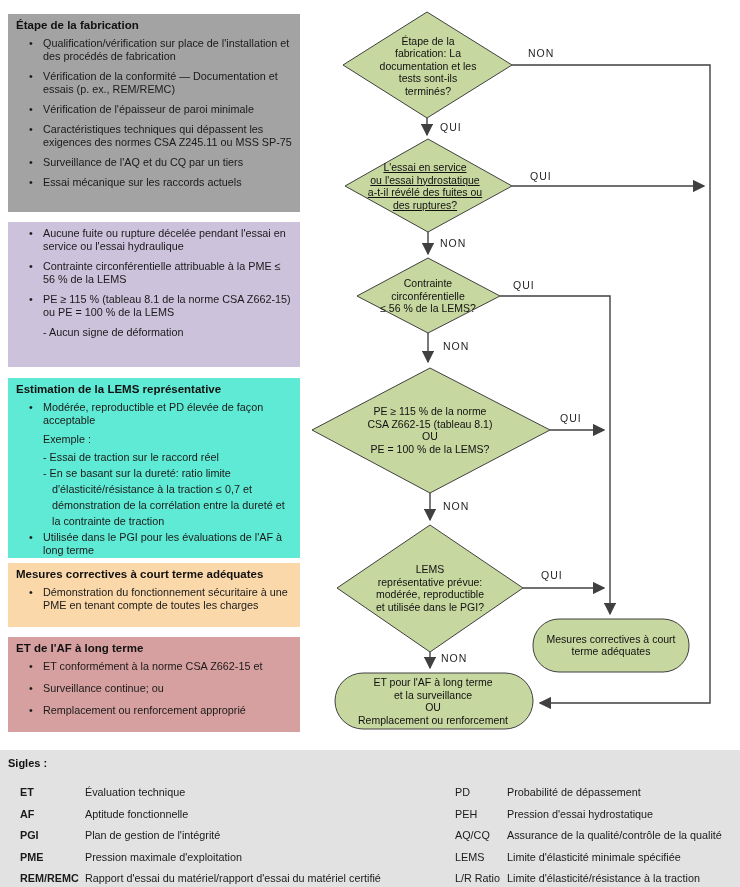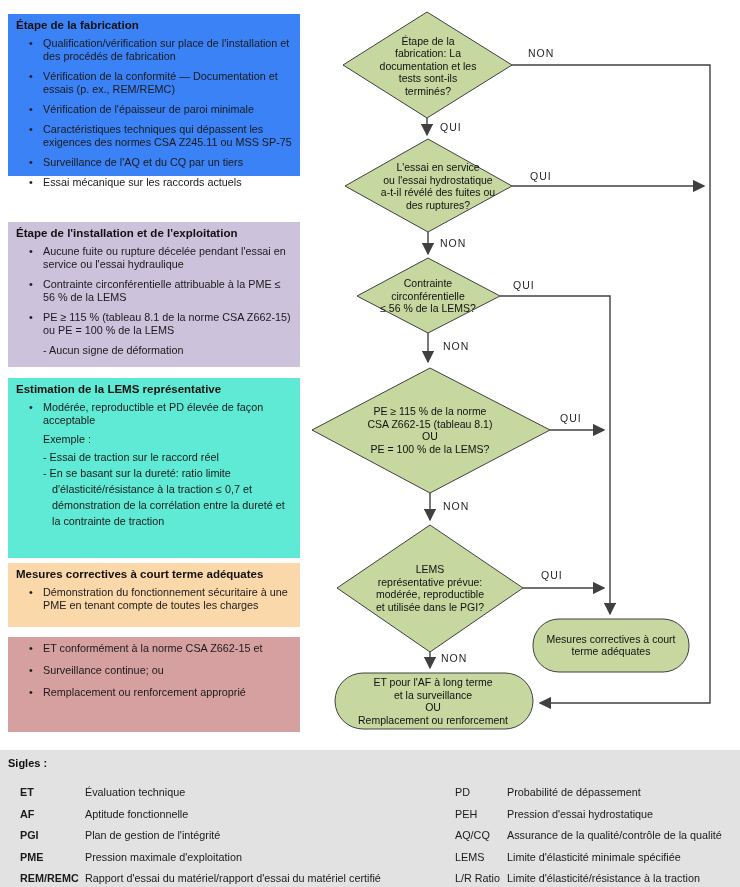--- a/index.html
+++ b/index.html
@@ -6,21 +6,21 @@
   body { font-family:"Liberation Sans", sans-serif; background:#ffffff; }
   #canvas { position:relative; width:740px; height:887px; background:#ffffff; overflow:hidden; }
 
   
   .infobox { position:absolute; left:8px; width:292px; padding:5px 8px 6px 8px; color:#1a1a1a; }
   .infobox h3 { font-size:11.5px; font-weight:bold; margin-bottom:6px; color:#111; }
   .infobox ul { list-style:none; }
   .infobox li { position:relative; padding-left:27px; font-size:10.8px; line-height:13px; }
   .infobox li + li { margin-top:7px; }
   .infobox li::before { content:"\2022"; position:absolute; left:13px; top:0; }
-  .box-fab  { top:14px;  height:162px; background:#3b82f6; }
+  .box-fab  { top:14px;  height:198px; background:#a3a3a3; }
   .box-inst { top:222px; height:145px; background:#ccc2db; }
   .box-lems { top:378px; height:180px; background:#5eead4; }
   .box-mes  { top:563px; height:64px;  background:#fbd8aa; }
   .box-etaf { top:637px; height:95px;  background:#d7a0a0; }
   .sub-line { margin-top:7px; padding-left:8px; text-indent:-8px; font-size:10.8px; line-height:13px; }
   .example-label { margin:6px 0 3px 27px; font-size:10.8px; line-height:13px; }
   .dash-list { margin-left:27px; }
   .dash-item { padding-left:9px; text-indent:-9px; font-size:10.8px; line-height:16px; }
   .box-etaf li + li { margin-top:9px; }
 
@@ -53,51 +53,54 @@
       <li>Qualification/vérification sur place de l'installation et des procédés de fabrication</li>
       <li>Vérification de la conformité — Documentation et essais (p. ex., REM/REMC)</li>
       <li>Vérification de l'épaisseur de paroi minimale</li>
       <li>Caractéristiques techniques qui dépassent les exigences des normes CSA Z245.11 ou MSS SP-75</li>
       <li>Surveillance de l'AQ et du CQ par un tiers</li>
       <li>Essai mécanique sur les raccords actuels</li>
     </ul>
   </div>
 
   <div class="infobox box-inst">
-    <h3>Étape de l'installation et de l'exploitation</h3>
     <ul>
       <li>Aucune fuite ou rupture décelée pendant l'essai en service ou l'essai hydraulique</li>
       <li>Contrainte circonférentielle attribuable à la PME ≤ 56 % de la LEMS</li>
       <li>
         <span>PE ≥ 115 % (tableau 8.1 de la norme CSA Z662-15) ou PE = 100 % de la LEMS</span>
         <div class="sub-line">- Aucun signe de déformation</div>
       </li>
     </ul>
   </div>
 
   <div class="infobox box-lems">
     <h3>Estimation de la LEMS représentative</h3>
     <ul>
       <li>Modérée, reproductible et PD élevée de façon acceptable</li>
     </ul>
     <div class="example-label">Exemple :</div>
     <div class="dash-list">
       <div class="dash-item">- Essai de traction sur le raccord réel</div>
       <div class="dash-item">- En se basant sur la dureté: ratio limite d'élasticité/résistance à la traction ≤ 0,7 et démonstration de la corrélation entre la dureté et la contrainte de traction</div>
     </div>
+    <ul style="margin-top:2px;">
+      <li>Utilisée dans le PGI pour les évaluations de l'AF à long terme</li>
+    </ul>
   </div>
 
   <div class="infobox box-mes">
     <h3>Mesures correctives à court terme adéquates</h3>
     <ul>
       <li>Démonstration du fonctionnement sécuritaire à une PME en tenant compte de toutes les charges</li>
     </ul>
   </div>
 
   <div class="infobox box-etaf">
+    <h3>ET de l'AF à long terme</h3>
     <ul>
       <li>ET conformément à la norme CSA Z662-15 et</li>
       <li>Surveillance continue; ou</li>
       <li>Remplacement ou renforcement approprié</li>
     </ul>
   </div>
 
   <svg id="flow-svg" viewBox="0 0 740 760">
     <defs>
       <marker id="arr" viewBox="0 0 10 10" refX="9" refY="5" markerWidth="9" markerHeight="9" orient="auto">
@@ -124,21 +127,21 @@
 
     <rect class="shape" x="533" y="619" width="156" height="53" rx="26" ry="26"></rect>
     <rect class="shape" x="335" y="673" width="198" height="56" rx="28" ry="28"></rect>
   </svg>
 
   <div class="node-text" style="left:350px; top:22px;  width:156px; height:88px;">Étape de la
 fabrication: La
 documentation et les
 tests sont-ils
 terminés?</div>
-  <div class="node-text" style="left:357px; top:145px; width:162px; height:82px;">L'essai en service
+  <div class="node-text" style="left:344px; top:145px; width:162px; height:82px;text-decoration:underline;">L'essai en service
 ou l'essai hydrostatique
 a-t-il révélé des fuites ou
 des ruptures?</div>
   <div class="node-text" style="left:357px; top:262px; width:142px; height:68px;">Contrainte
 circonférentielle
 ≤ 56 % de la LEMS?</div>
   <div class="node-text" style="left:328px; top:372px; width:204px; height:116px;">PE ≥ 115 % de la norme
 CSA Z662-15 (tableau 8.1)
 OU
 PE = 100 % de la LEMS?</div>

